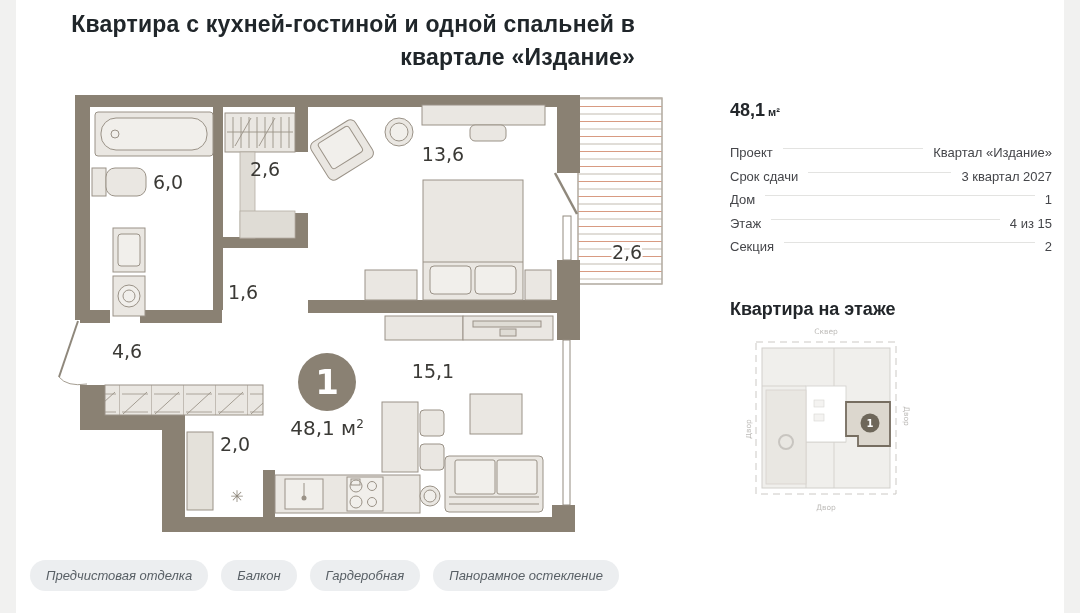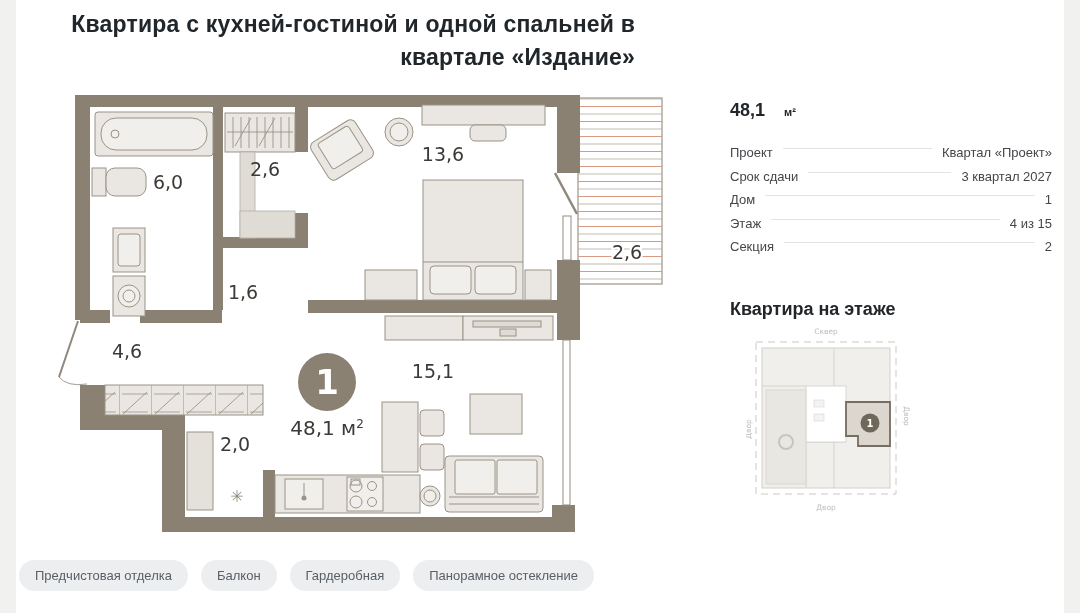--- a/index.html
+++ b/index.html
@@ -10,30 +10,30 @@
   .edge-strip.left { left:0; } .edge-strip.right { right:0; }
 
   .page-title { position:absolute; left:35px; top:8px; width:600px;
     font-size:23px; line-height:1.45; font-weight:700; color:#20262a; letter-spacing:.2px;text-align:right; }
 
   .plan-svg { position:absolute; left:55px; top:88px; }
 
   
   .sidebar { position:absolute; left:730px; top:100px; width:322px; }
   .area-head { font-weight:700; color:#22262a; font-size:18px; margin-bottom:20px; }
-  .area-head .unit { font-size:11px; font-weight:700; margin-left:19px; }
+  .area-head .unit { font-size:11px; font-weight:700; margin-left:3px; }
   .spec-row { display:flex; align-items:center; font-size:13px; color:#45464a; height:23.5px; }
   .spec-row .lbl { white-space:nowrap; }
   .spec-row .val { white-space:nowrap; }
   .spec-row .line { flex:1; border-bottom:1px solid #e3e3e1; margin:0 10px; transform:translateY(-4px); }
   .floor-title { font-size:18px; font-weight:700; color:#22262a; margin-top:40px; }
   .mini-wrap { margin-top:4px; margin-left:16px; }
 
   
-  .tags { position:absolute; left:19px; top:560px; display:flex; gap:13px; }
+  .tags { position:absolute; left:30px; top:560px; display:flex; gap:13px;font-style:italic; }
   .tag { background:#eceef0; color:#596066; font-size:13px; padding:8px 16px; border-radius:17px; white-space:nowrap; }
 
   text { font-family:"DejaVu Sans","Liberation Sans",sans-serif; }
   .room-lbl { font-size:19px; font-weight:500; fill:#3b3a36; }
   .mini-lbl { font-size:7.5px; fill:#bdbbb8; }
 </style>
 </head>
 <body>
 
 <div class="page">
@@ -197,21 +197,21 @@
   </svg>
 
   <div class="sidebar">
     <div class="area-head">
       <span>48,1</span><span class="unit">м²</span>
     </div>
 
     <div class="spec-row">
       <span class="lbl">Проект</span>
       <span class="line"></span>
-      <span class="val">Квартал «Проект»</span>
+      <span class="val">Квартал «Издание»</span>
     </div>
     <div class="spec-row">
       <span class="lbl">Срок сдачи</span>
       <span class="line"></span>
       <span class="val">3 квартал 2027</span>
     </div>
     <div class="spec-row">
       <span class="lbl">Дом</span>
       <span class="line"></span>
       <span class="val">1</span>

